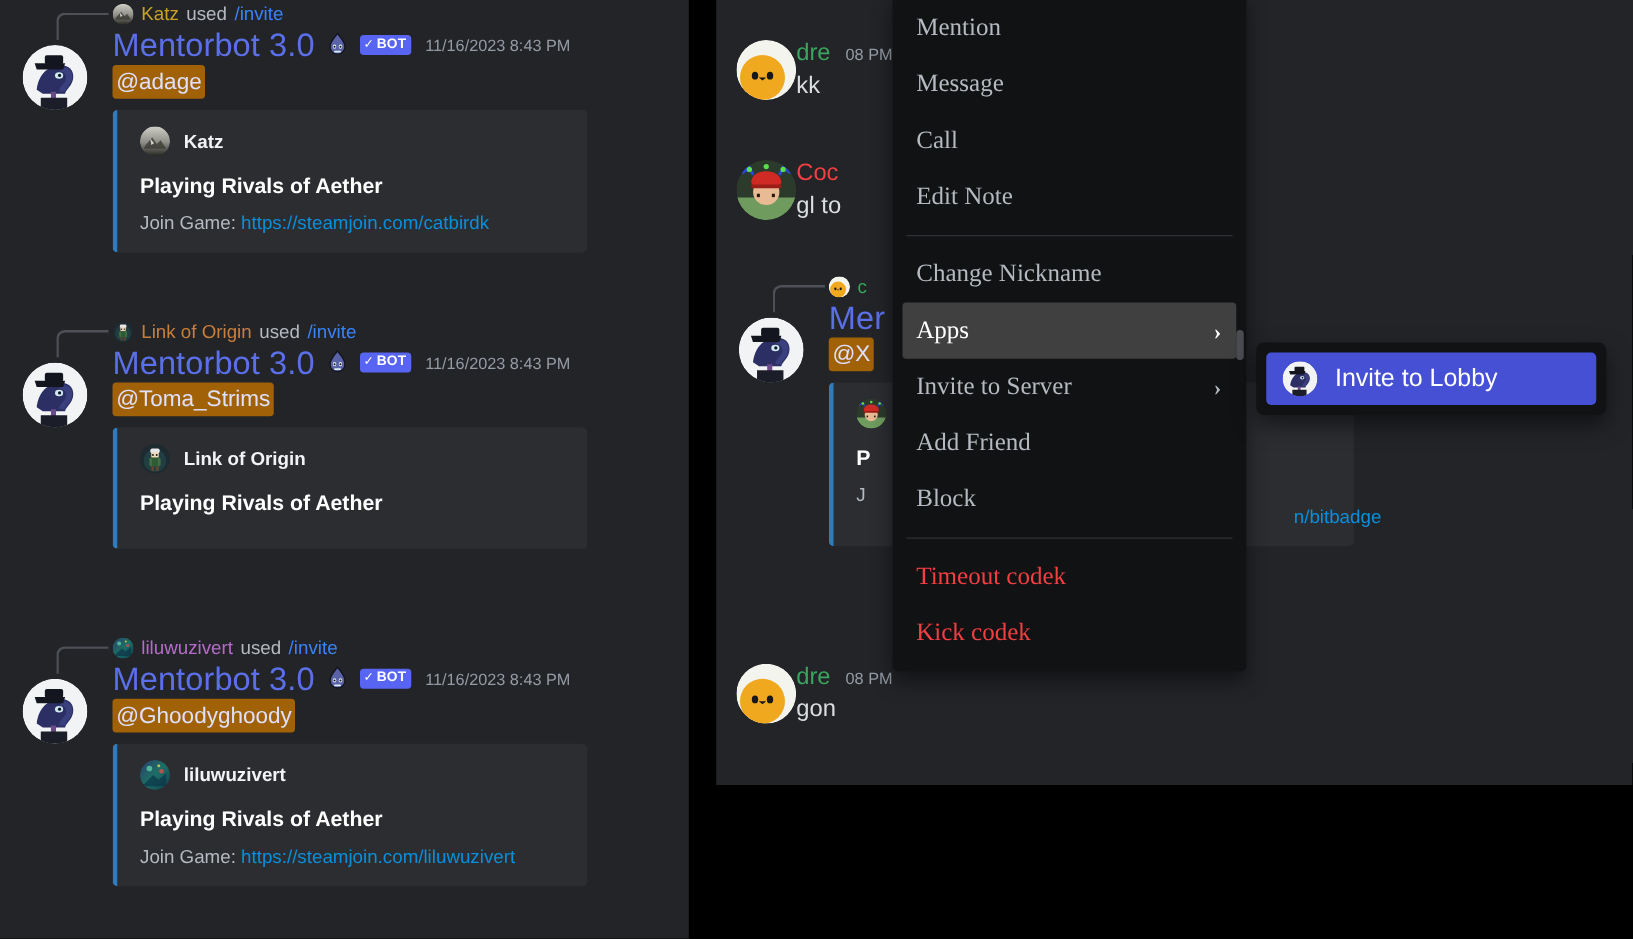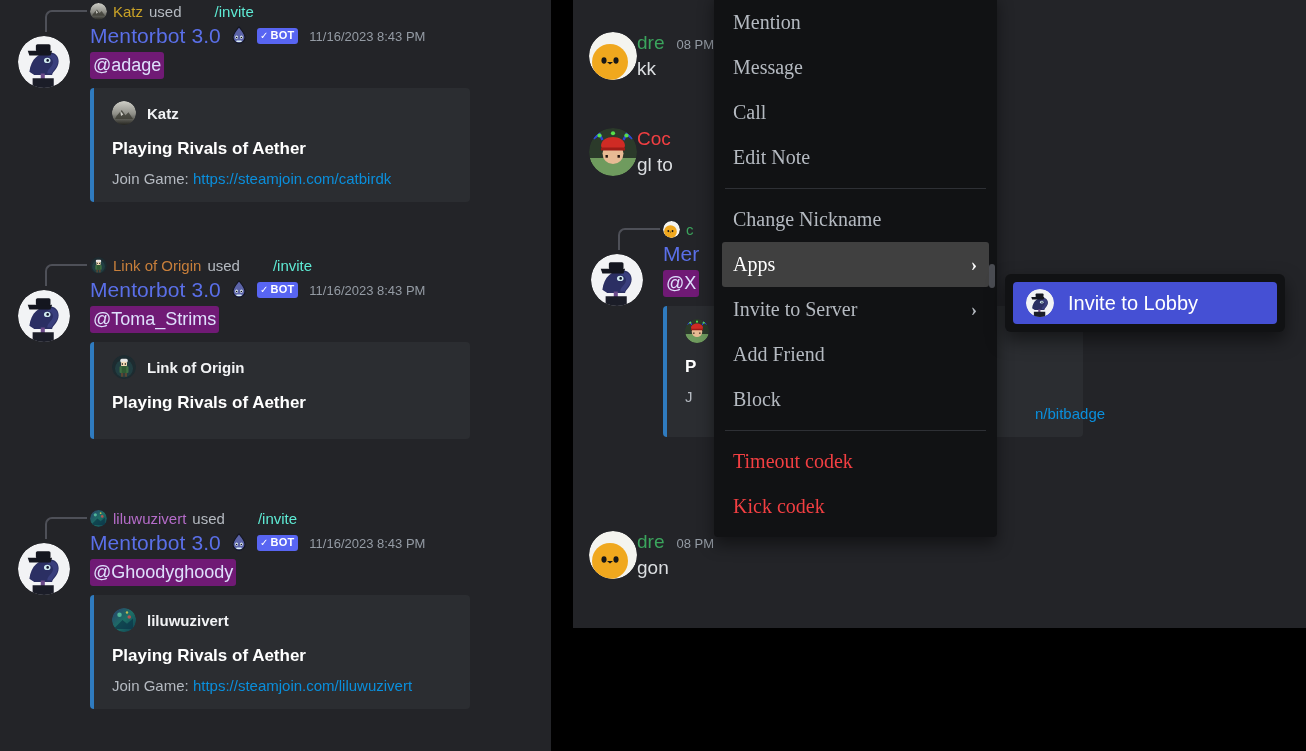--- a/index.html
+++ b/index.html
@@ -23,36 +23,36 @@
     height:22px; font-size:15px; color:#b5bac1;
     margin-left:90px; position:relative;
   }
   .reply-spine{
     position:absolute; left:-45px; top:10px; width:42px; height:22px;
     border-left:2px solid #4e5058; border-top:2px solid #4e5058;
     border-top-left-radius:7px; box-sizing:border-box;
   }
   .mini-av{ width:17px; height:17px; border-radius:50%; flex:0 0 17px; overflow:hidden; display:block; }
   .sys-name{ font-weight:500; }
-  .slash{ color:#5eead4;margin-left:27px; }
+  .slash{ color:#3b82f6; }
 
   .msg-head{ display:flex; align-items:center; gap:7px; margin-left:90px; height:28px; }
-  .bot-name{ color:#5a6fe8; font-size:21px; font-weight:500; letter-spacing:.1px; }
+  .bot-name{ color:#5a6fe8; font-size:26px; font-weight:500; letter-spacing:.1px; }
   .slime{ width:22px; height:22px; flex:0 0 22px; }
   .bot-tag{
     background:#5865f2; color:#fff; font-size:11px; font-weight:700;
     border-radius:3px; padding:1px 4px 2px 3px; line-height:13px;
     display:inline-flex; align-items:center; gap:2px; letter-spacing:.2px;
   }
   .bot-tag .chk{ font-size:10px; }
   .stamp{ color:#949ba4; font-size:13px; margin-left:4px; white-space:nowrap; }
 
   .mention{
     display:inline-block; margin-left:90px; margin-top:2px;
-    background:#701a75; color:#dee0fc; border-radius:3px;
+    background:#a16207; color:#dee0fc; border-radius:3px;
     padding:1px 3px 2px 3px; font-size:18px; line-height:24px;
   }
 
   
   .embed{
     margin-left:90px; margin-top:9px;
     background:#2b2d31; border-radius:4px;
     border-left:4px solid #2f7bbf;
     padding:13px 16px 15px 18px;
     max-width:380px;

